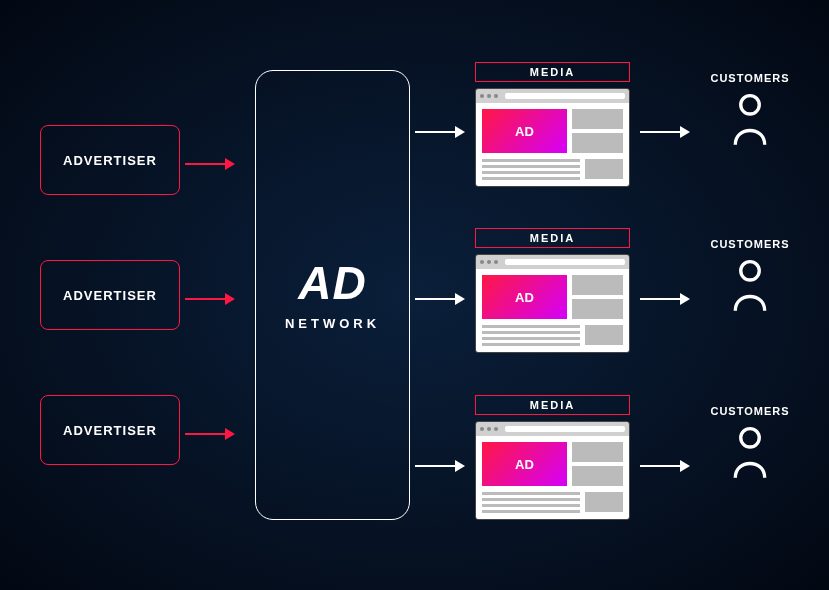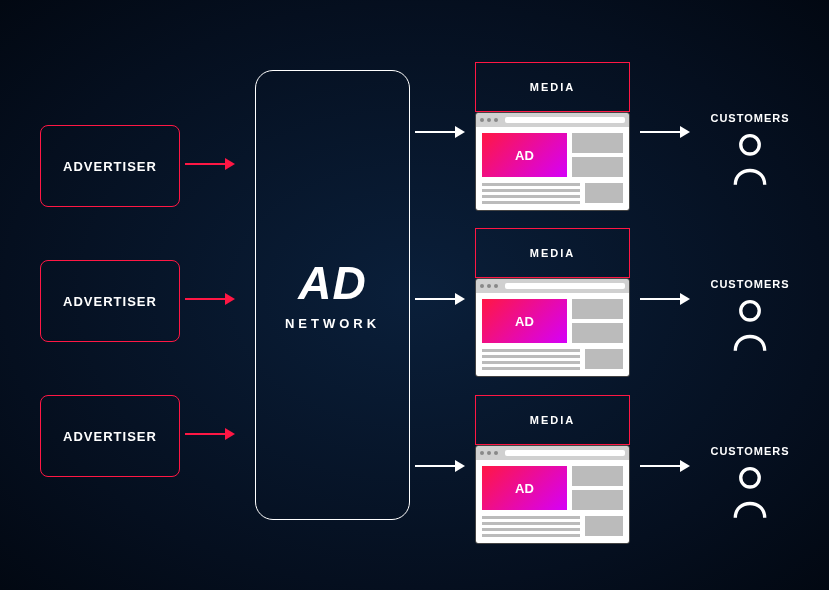--- a/index.html
+++ b/index.html
@@ -9,21 +9,21 @@
     background: radial-gradient(ellipse at center, #0a1f3a 0%, #050f1f 70%, #020812 100%);
     font-family: Arial, Helvetica, sans-serif;
     position: relative;
     overflow: hidden;
   }
 
   
   .advertiser {
     position: absolute;
     width: 140px;
-    height: 82px;
+    height: 70px;
     border: 1.5px solid #ff1744;
     border-radius: 8px;
     display: flex;
     align-items: center;
     justify-content: center;
     color: #fff;
     font-weight: bold;
     font-size: 13px;
     letter-spacing: 1px;
   }
@@ -115,22 +115,22 @@
   .mg2 { top: 228px; }
   .mg3 { top: 395px; }
 
   .media-label {
     border: 1.5px solid #ff1744;
     color: #fff;
     font-size: 11px;
     font-weight: bold;
     letter-spacing: 2px;
     text-align: center;
-    padding: 18px 0;
-    margin-bottom: 0;
+    padding: 3px 0;
+    margin-bottom: 6px;
   }
 
   .browser {
     background: #1a1a1a;
     border: 1px solid #444;
     border-radius: 3px;
     overflow: hidden;
   }
   .browser-chrome {
     height: 14px;
@@ -204,21 +204,20 @@
     color: #fff;
   }
   .cg1 { top: 72px; }
   .cg2 { top: 238px; }
   .cg3 { top: 405px; }
   .customer-label {
     font-size: 11px;
     font-weight: bold;
     letter-spacing: 1px;
     margin-bottom: 8px;
-    margin-top: 40px;
   }
   .person-icon svg {
     width: 42px;
     height: 55px;
     stroke: #fff;
     stroke-width: 8;
     fill: none;
   }
 </style>
 </head>

